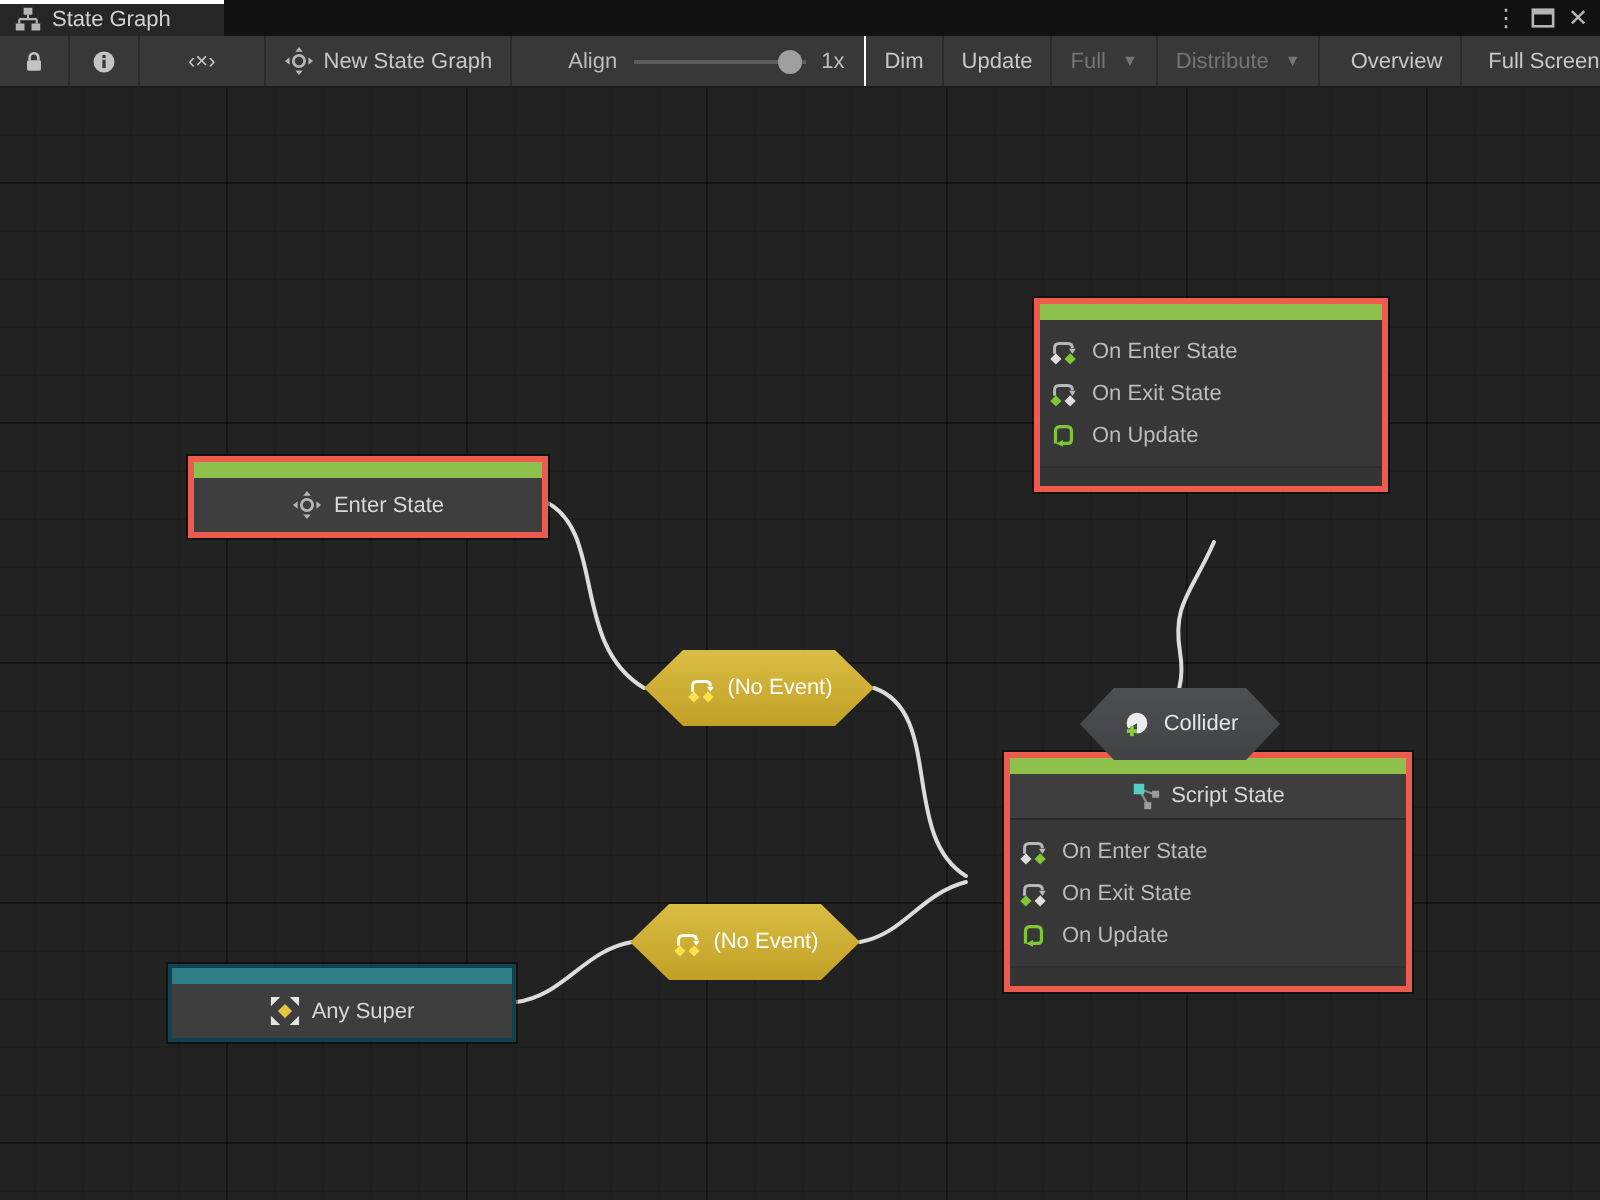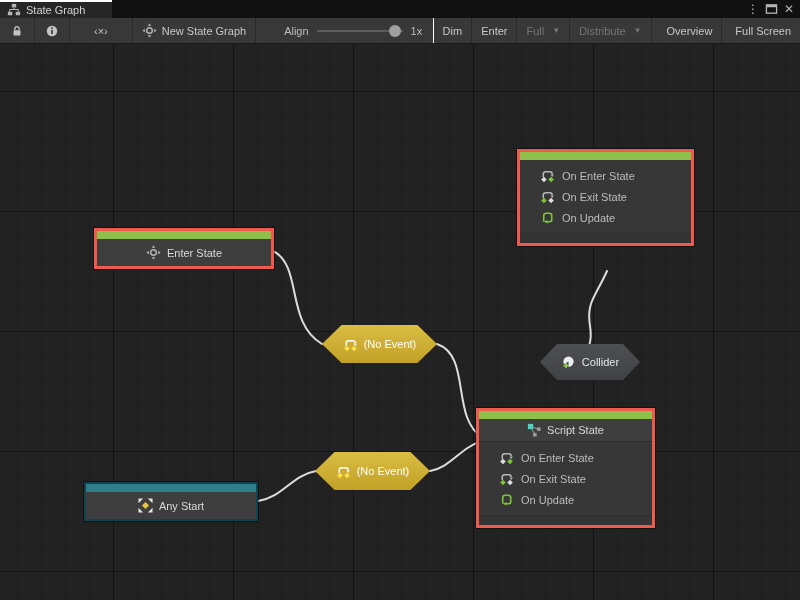--- a/index.html
+++ b/index.html
@@ -41,21 +41,21 @@
   .wires { position:absolute; left:0; top:0; width:800px; height:556px; }
 
   
   .state-node { position:absolute; background:#373737; border:3px solid #ee5a4e; box-shadow:0 0 0 1px rgba(0,0,0,0.45); }
   .state-node.teal-sel { border:2px solid #12414f; }
   .accent { height:8px; background:#8dc14b; }
   .accent.teal { background:#2e7e87; }
   .sheader { height:23px; display:flex; align-items:center; justify-content:center; gap:6px; background:#3e3e3e; border-bottom:1px solid #2a2a2a; color:#d8d8d8; font-size:11px; }
   .sheader.tall { height:27px; border-bottom:none; }
   .sitems { padding-top:5px; }
-  .sitem { display:flex; align-items:center; gap:7px; height:21px; padding:0 20px; color:#bcbcbc; font-size:11px; }
+  .sitem { display:flex; align-items:center; gap:7px; height:21px; padding:0 4px; color:#bcbcbc; font-size:11px; }
   .sfooter { height:10px; margin-top:5px; border-top:1px solid #2e2e2e; background:#343434; }
 
   
   .hex { position:absolute; display:flex; align-items:center; justify-content:center; gap:6px; color:#ffffff; font-size:11px;
          clip-path:polygon(0 50%, 17% 0, 83% 0, 100% 50%, 83% 100%, 17% 100%); }
   .hex.yellow { background:linear-gradient(#dabd43, #c2a026); }
   .hex.gray { background:linear-gradient(#4d4f52, #404245); color:#e6e6e6; }
 
   svg.ic { display:block; flex:none; }
 </style>
@@ -113,21 +113,21 @@
       <div class="track"></div>
       <div class="knob"></div>
     </div>
     <span>1x</span>
   </div>
   <div class="toolbar-spacer"></div>
   <div class="tbtn sep-left">
     <span>Dim</span>
   </div>
   <div class="tbtn">
-    <span>Enter</span>
+    <span>Update</span>
   </div>
   <div class="tbtn disabled">
     <span>Full</span>
     <span class="caret">▼</span>
   </div>
   <div class="tbtn disabled">
     <span>Distribute</span>
     <span class="caret">▼</span>
   </div>
   <div class="tbtn" style="margin-left:6px">
@@ -184,21 +184,21 @@
     <div class="accent"></div>
     <div class="sheader tall">
       <svg class="ic" width="15" height="15" viewBox="0 0 16 16">
         <circle cx="8" cy="8" r="3" fill="none" stroke="#b5b5b5" stroke-width="1.5"></circle>
         <path d="M8 0.5 L10 3 H6 Z M15.5 8 L13 10 V6 Z M8 15.5 L6 13 H10 Z M0.5 8 L3 6 V10 Z" fill="#b5b5b5"></path>
       </svg>
       <span>Enter State</span>
     </div>
   </div>
 
-  <div class="state-node" style="left:476px; top:332px; width:179px;margin-top:32px;">
+  <div class="state-node" style="left:502px; top:332px; width:204px;">
     <div class="accent"></div>
     <div class="sheader">
       <svg class="ic" width="14" height="14" viewBox="0 0 16 16">
         <path d="M4 4 L13 7 M4 4 L9 13" stroke="#8a8a8a" stroke-width="1.3" fill="none"></path>
         <rect x="1" y="1" width="6" height="6" fill="#52d1c0"></rect>
         <rect x="11.5" y="5" width="4" height="4" fill="#9c9c9c"></rect>
         <rect x="7" y="11.5" width="4" height="4" fill="#9c9c9c"></rect>
       </svg>
       <span>Script State</span>
     </div>
@@ -232,21 +232,21 @@
     <div class="sfooter"></div>
   </div>
 
   <div class="state-node teal-sel" style="left:84px; top:438px; width:174px;">
     <div class="accent teal"></div>
     <div class="sheader tall">
       <svg class="ic" width="15" height="15" viewBox="0 0 16 16">
         <path d="M0.5 0.5 L5.5 0.5 L0.5 5.5 Z M15.5 0.5 L15.5 5.5 L10.5 0.5 Z M0.5 15.5 L0.5 10.5 L5.5 15.5 Z M15.5 15.5 L10.5 15.5 L15.5 10.5 Z" fill="#e4e4e4"></path>
         <path d="M8 4.2 L11.8 8 L8 11.8 L4.2 8 Z" fill="#e3c53e"></path>
       </svg>
-      <span>Any Start</span>
+      <span>Any Super</span>
     </div>
   </div>
 
   <div class="hex yellow" style="left:322px; top:281px; width:115px; height:38px;">
     <svg class="ic" width="15" height="15" viewBox="0 0 16 16">
       <path d="M3.5 9.5 V6.5 Q3.5 4 6 4 H10.5 Q13 4 13 6.5" fill="none" stroke="#ffffff" stroke-width="1.6"></path>
       <path d="M11.2 6.8 H14.8 L13 9.6 Z" fill="#ffffff"></path>
       <rect x="2.1" y="10.1" width="4.2" height="4.2" transform="rotate(45 4.2 12.2)" fill="#ffe14f"></rect>
       <rect x="9.7" y="10.1" width="4.2" height="4.2" transform="rotate(45 11.8 12.2)" fill="#ffe14f"></rect>
     </svg>

